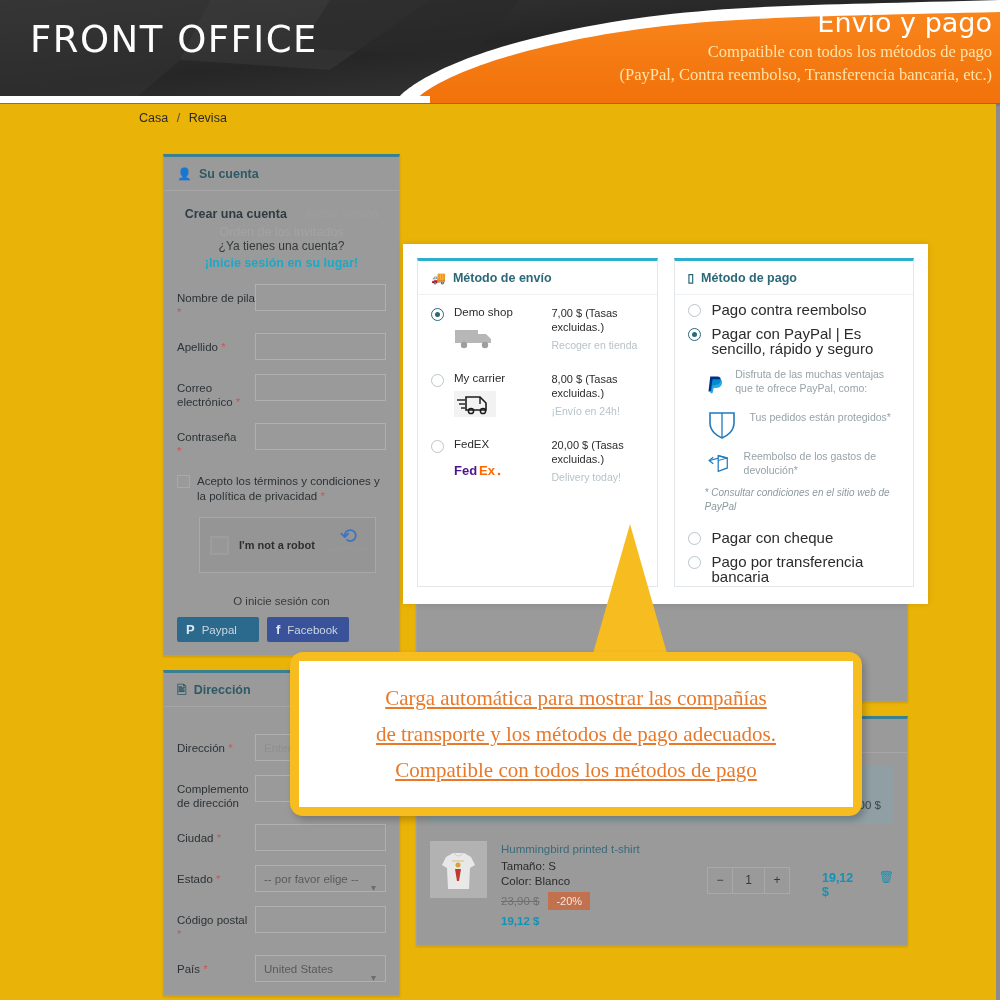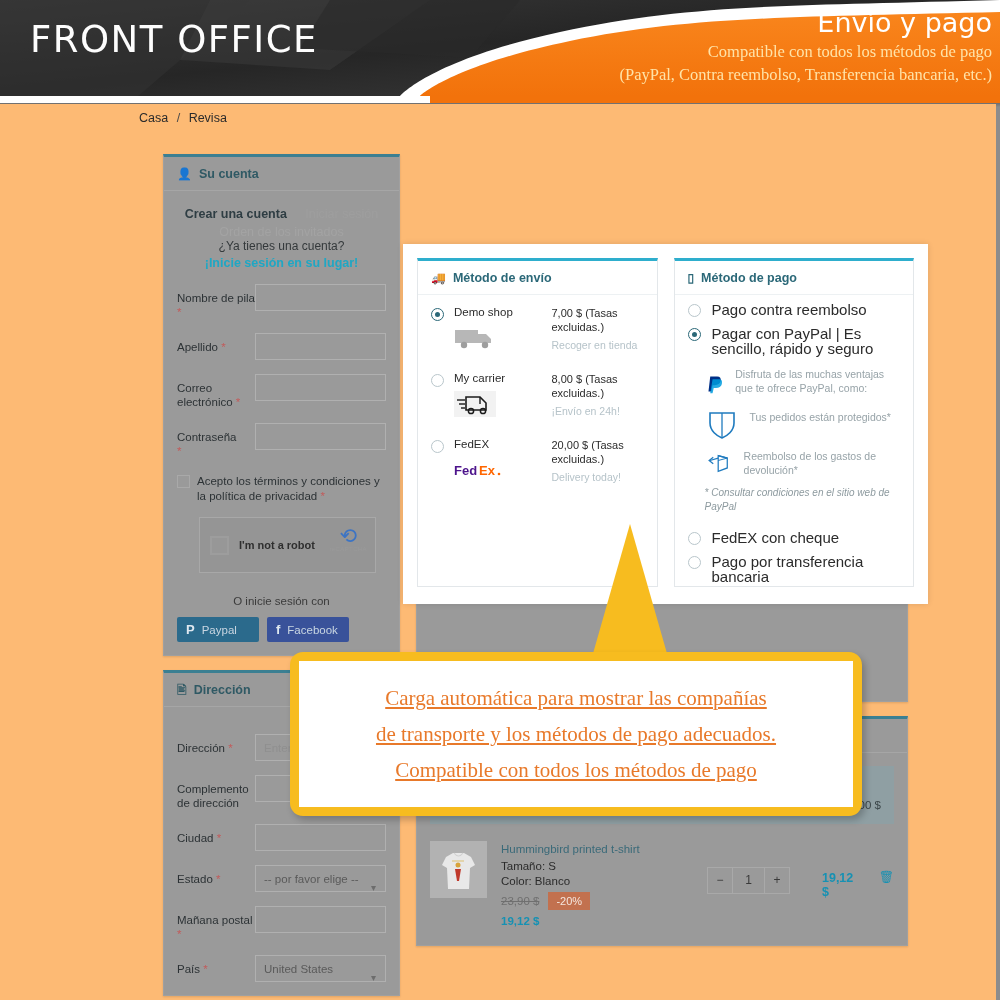--- a/index.html
+++ b/index.html
@@ -38,21 +38,21 @@
     font-family: "Liberation Serif", serif;
   }
   .banner-bottom-shadow {
     position: absolute; left: 0; top: 103px; width: 1000px; height: 4px;
     background: linear-gradient(to bottom, rgba(0,0,0,.22), rgba(0,0,0,0));
   }
 
   
   .page {
     position: absolute; left: 0; top: 104px; width: 996px; height: 896px;
-    background: #fdba74;
+    background: #eab308;
   }
   .breadcrumb {
     position: absolute; left: 139px; top: 7px;
     font-size: 12.5px; color: #2b2b2b;
   }
   .breadcrumb .sep { color: #4a4a4a; margin: 0 5px; }
 
   .col-left  { position: absolute; left: 163px; top: 50px;  width: 237px; }
   .col-right { position: absolute; left: 416px; top: 50px;  width: 492px; }
 
@@ -358,21 +358,21 @@
               <div class="finput"></div>
             </div>
         </div>
         <div class="frow">
           <div class="flabel"><span>Estado</span> <span class="req">*</span></div>
           <div class="fctrl">
               <div class="fselect"><span>-- por favor elige --</span><span class="chev">▾</span></div>
             </div>
         </div>
         <div class="frow">
-          <div class="flabel"><span>Mañana postal</span><br><span class="req">*</span></div>
+          <div class="flabel"><span>Código postal</span><br><span class="req">*</span></div>
           <div class="fctrl">
               <div class="finput"></div>
             </div>
         </div>
         <div class="frow">
           <div class="flabel"><span>País</span> <span class="req">*</span></div>
           <div class="fctrl">
               <div class="fselect"><span>United States</span><span class="chev">▾</span></div>
             </div>
         </div>
@@ -566,21 +566,21 @@
               <path d="M16 8 L6 11" stroke="#1f7bbf" stroke-width="1.5" fill="none"></path>
               <polyline points="10,7 5,11 10,15" fill="none" stroke="#1f7bbf" stroke-width="1.5"></polyline>
             </svg>
             <div class="txt">Reembolso de los gastos de devolución*</div>
           </div>
           <div class="pay-note">* Consultar condiciones en el sitio web de PayPal</div>
         </div>
 
         <div class="pay-row">
           <div class="radio"></div>
-          <div class="lbl">FedEX con cheque</div>
+          <div class="lbl">Pagar con cheque</div>
         </div>
         <div class="pay-row">
           <div class="radio"></div>
           <div class="lbl">Pago por transferencia bancaria</div>
         </div>
       </div>
     </div>
   </div>
 
   <div class="callout">

